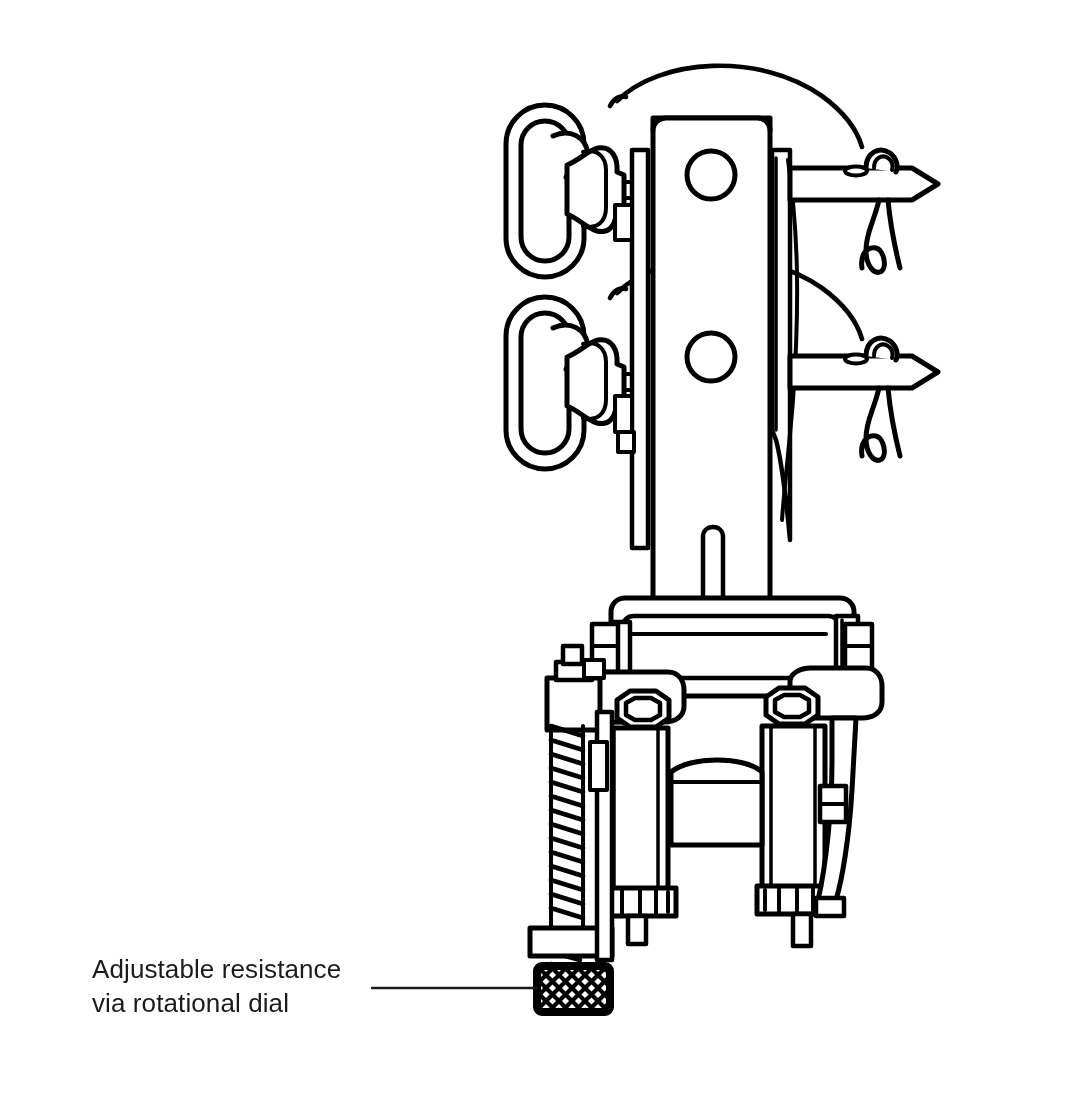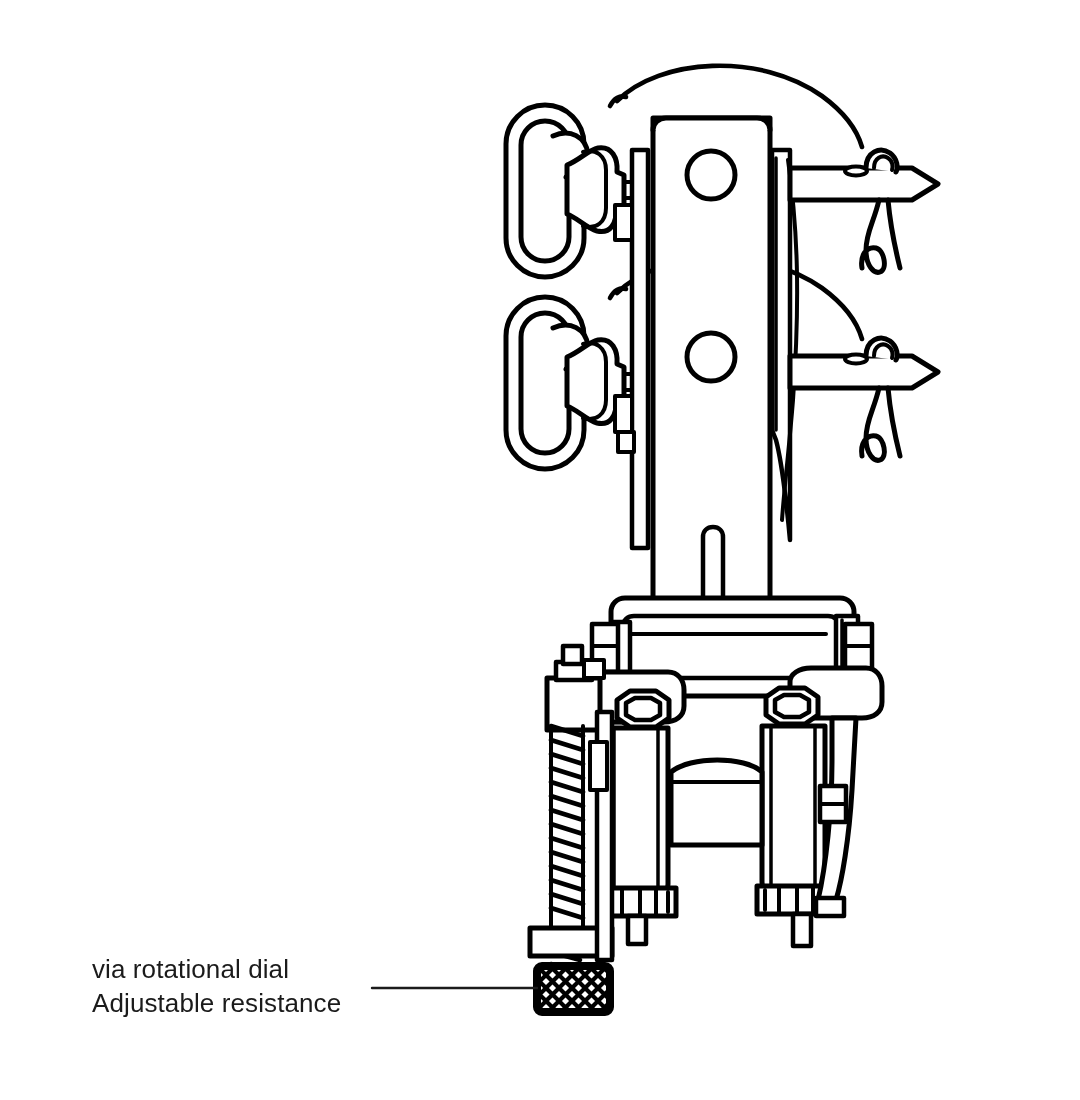--- a/index.html
+++ b/index.html
@@ -233,17 +233,17 @@
 
       <g>
         <rect x="537" y="966" width="73" height="46" rx="5" fill="url(#knurl)" stroke="#000" stroke-width="8"></rect>
       </g>
 
       <line x1="372" y1="988" x2="537" y2="988" stroke="#1b1b1b" stroke-width="2.4"></line>
     </g>
   </svg>
 
   <div id="caption">
+    <span class="cap-line">Adjustable resistance</span>
     <span class="cap-line">via rotational dial</span>
-    <span class="cap-line">Adjustable resistance</span>
   </div>
 
 </div>
 
 </body></html>

